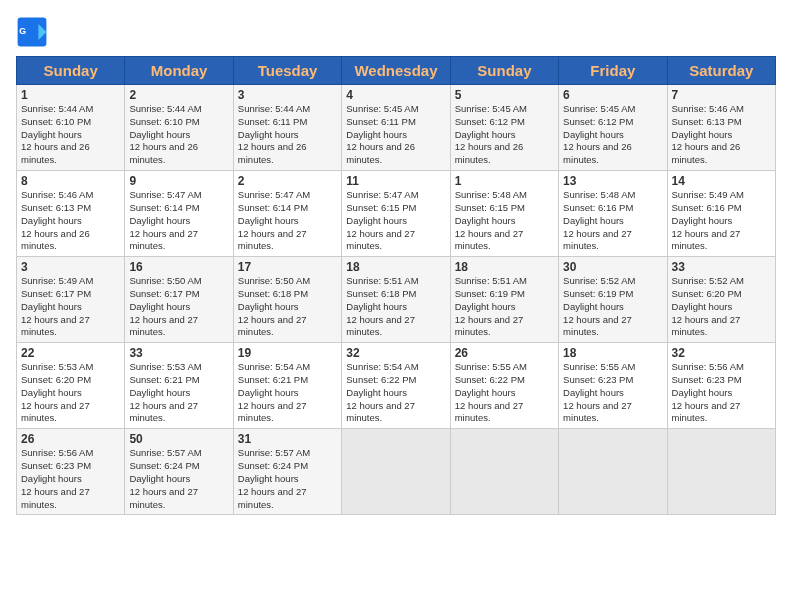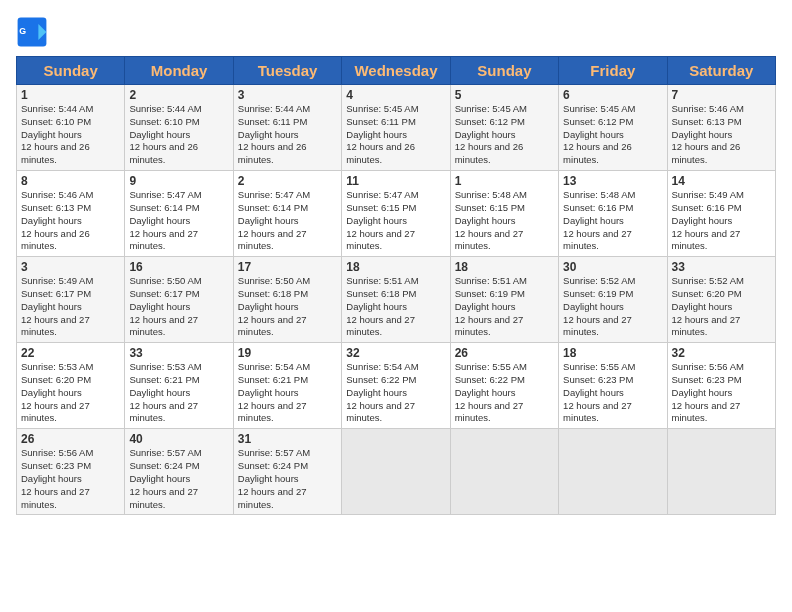--- a/index.html
+++ b/index.html
@@ -390,21 +390,21 @@
           <td>
             <span class="day-num">26</span>
 <div class="day-info">
   Sunrise: 5:56 AM<br>
   Sunset: 6:23 PM<br>
   Daylight hours<br>
   12 hours and 27 minutes.
 </div>
           </td>
           <td>
-            <span class="day-num">40</span>
+            <span class="day-num">50</span>
 <div class="day-info">
   Sunrise: 5:57 AM<br>
   Sunset: 6:24 PM<br>
   Daylight hours<br>
   12 hours and 27 minutes.
 </div>
           </td>
           <td>
             <span class="day-num">31</span>
 <div class="day-info">

